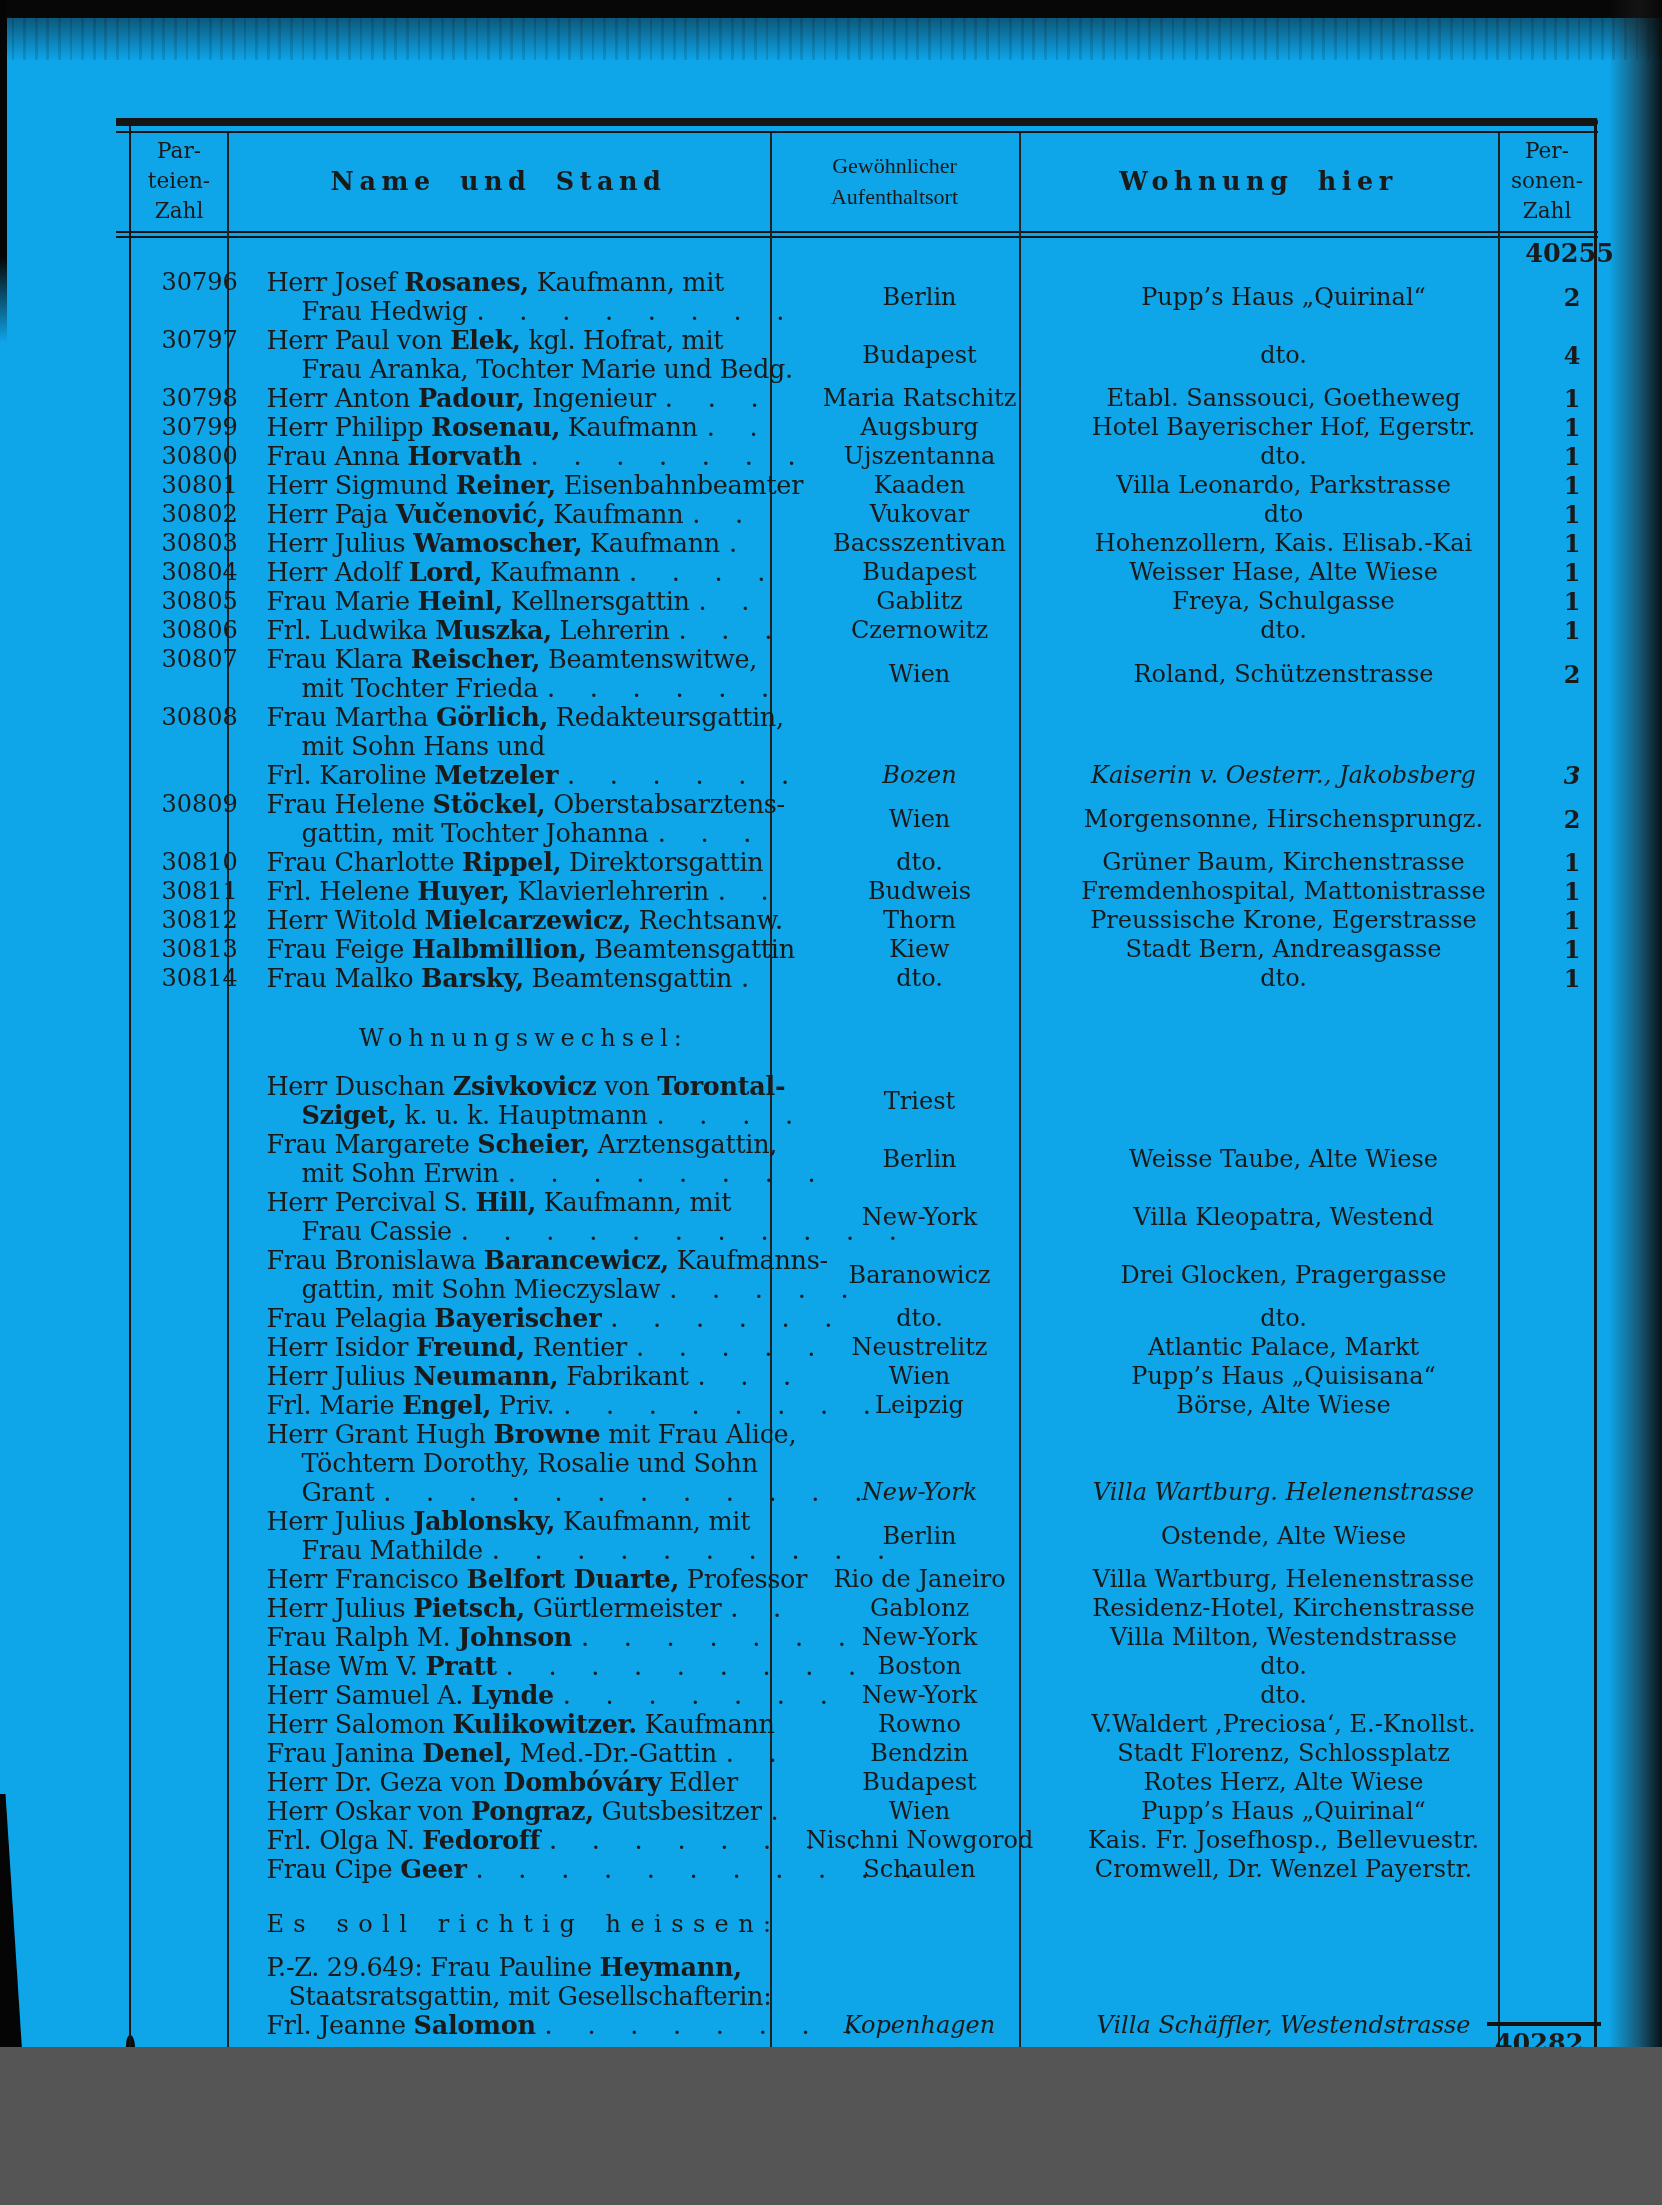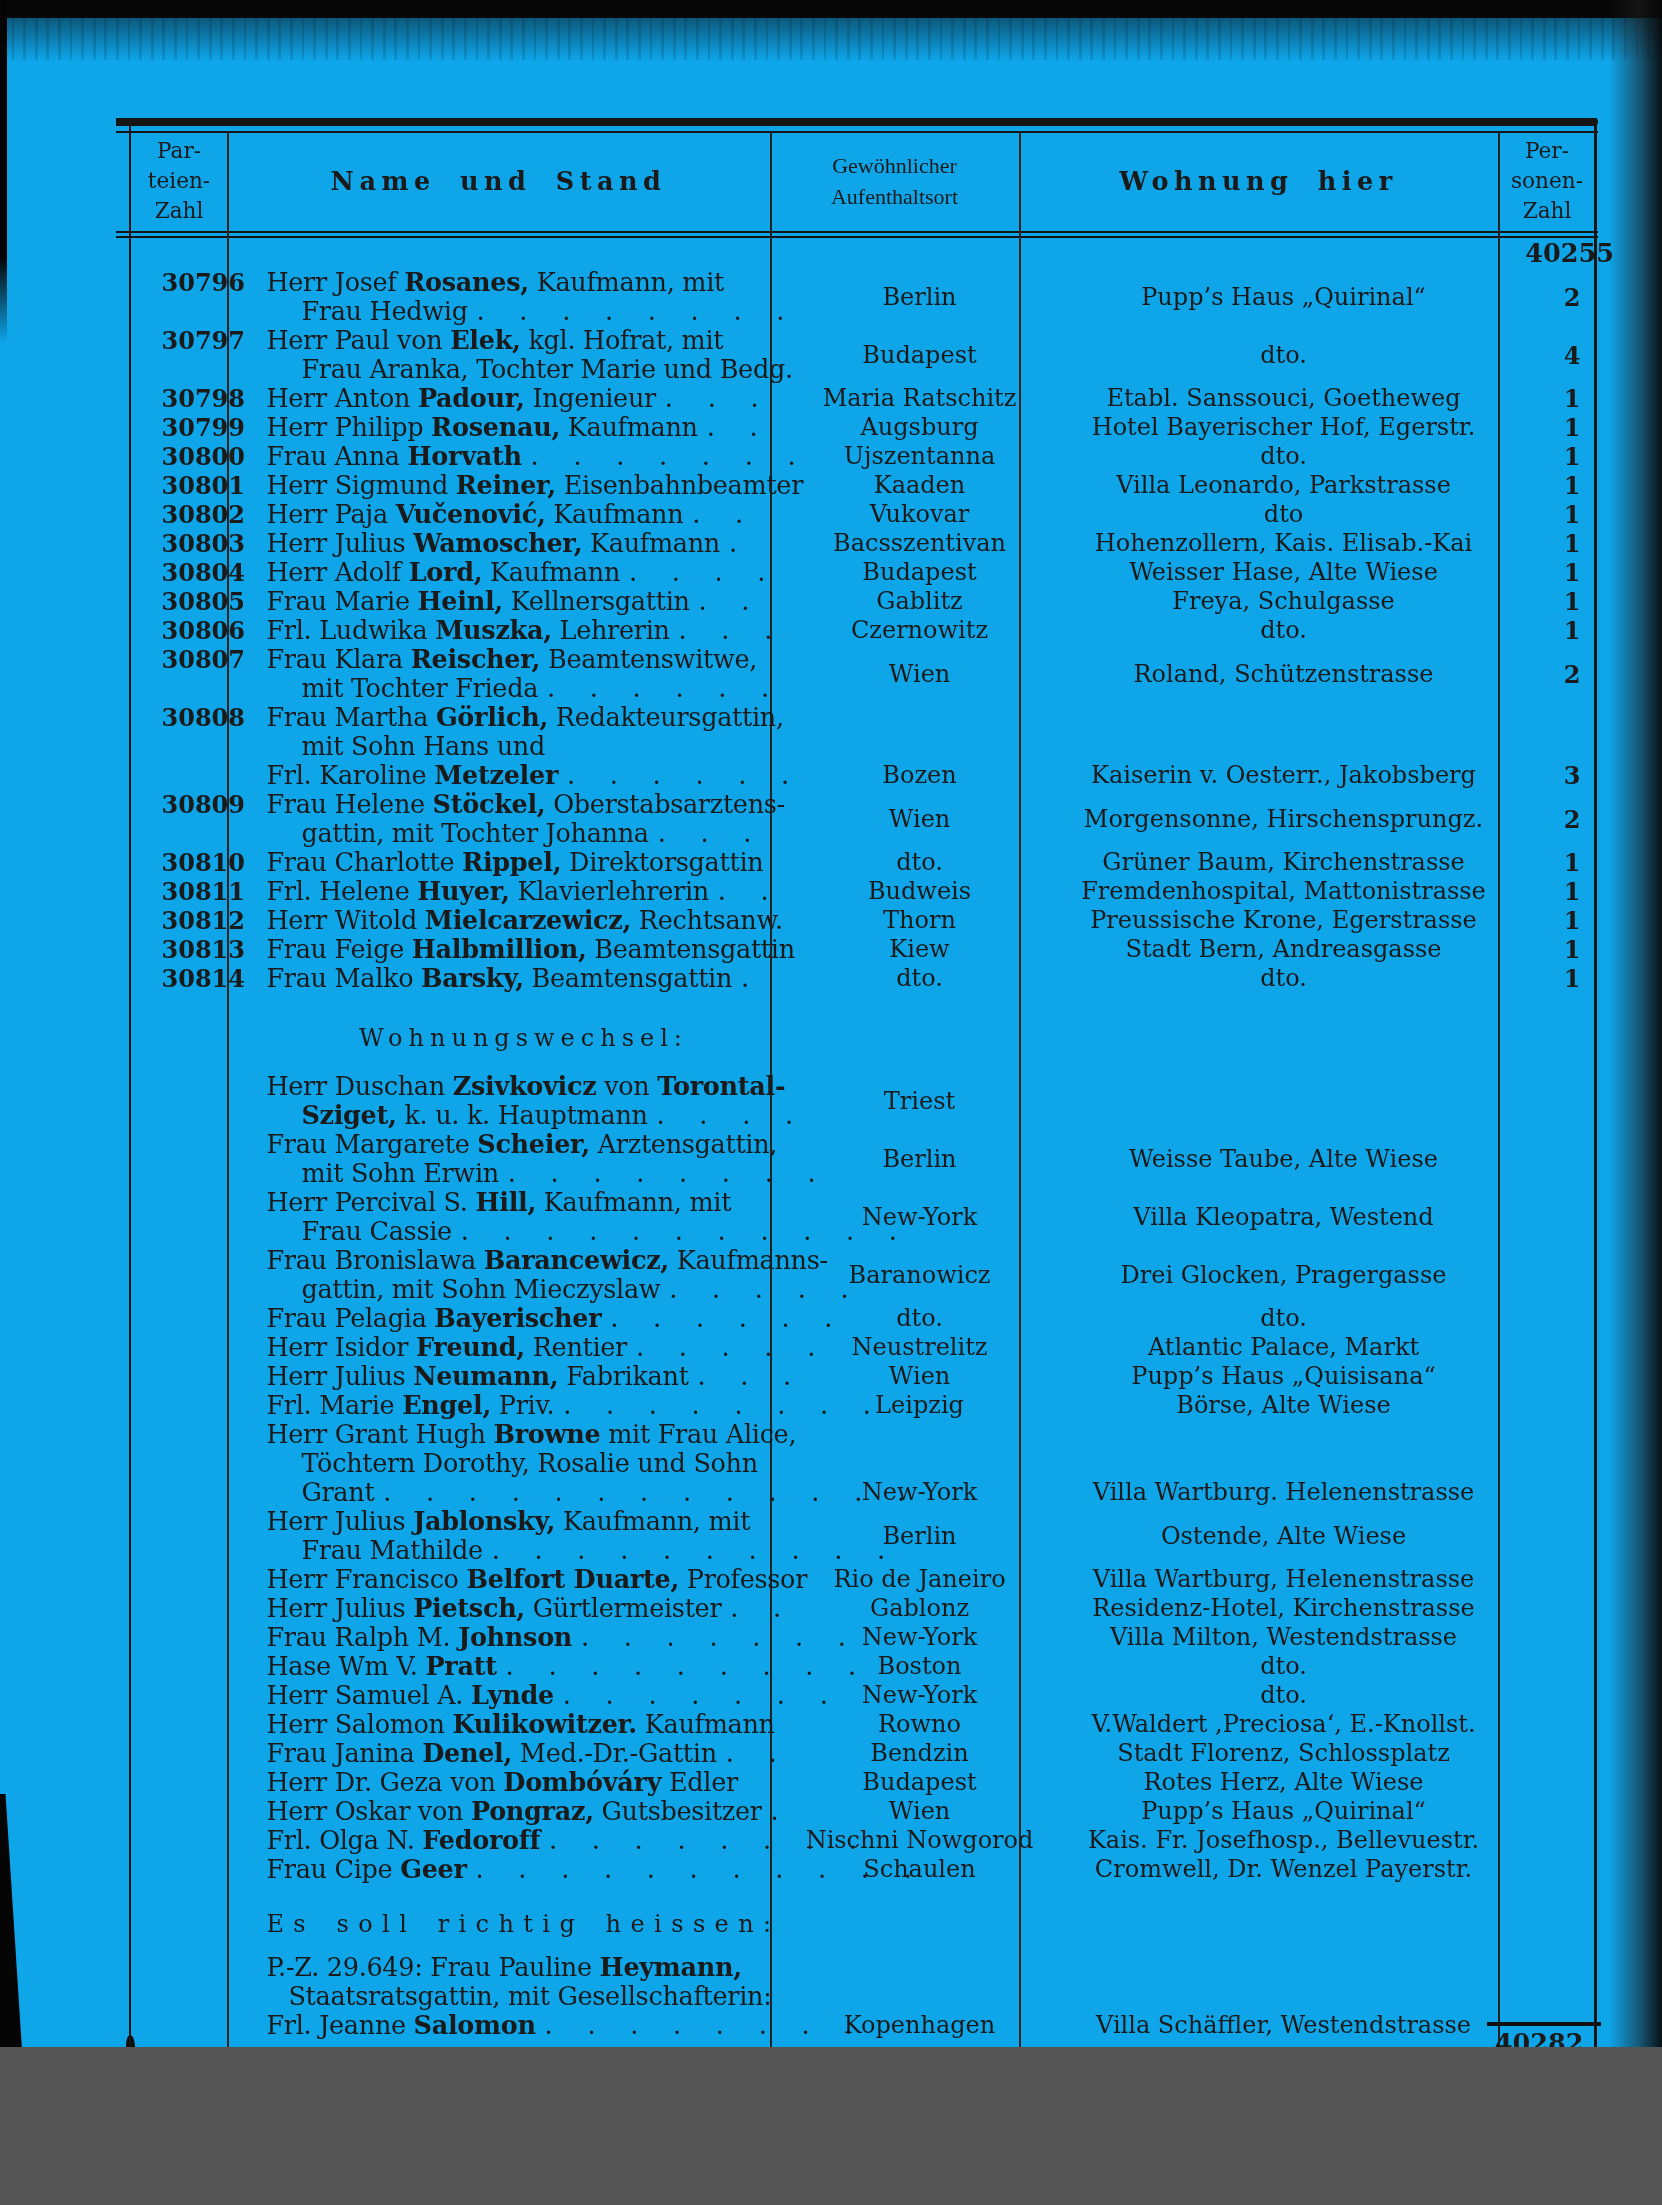--- a/index.html
+++ b/index.html
@@ -33,25 +33,25 @@
   .thead{position:absolute;left:131px;top:133px;width:1465px;height:95px;display:grid;
          grid-template-columns:96px 543px 249px 479px 98px;}
   .th{display:flex;flex-direction:column;align-items:center;justify-content:center;text-align:center;}
   .th-small{font-size:21.6px;line-height:30px;}
   .th-big{font-weight:bold;font-size:25.5px;letter-spacing:5.5px;word-spacing:10px;}
   .th-med{font-size:22px;line-height:31px;font-family:Liberation Serif, serif;}
   
   .tbody{position:absolute;left:131px;top:239px;width:1465px;line-height:29px;font-size:25.5px;margin-left:25px;}
   .row{display:grid;grid-template-columns:96px 543px 249px 479px 98px;}
   .cell{min-height:29px;}
-  .cn{padding-left:5.5px;font-weight:bold;font-size:24px;}
+  .cn{padding-left:5.5px;font-weight:normal;font-size:24px;}
   .cm{padding-left:14.4px;letter-spacing:-0.3px;}
   .cr,.cw,.cp{display:flex;align-items:center;justify-content:center;text-align:center;font-size:24px;}
   .cp{font-weight:bold;}
-  .row.vb .cr,.row.vb .cw,.row.vb .cp{align-items:flex-end;}
+  .row.vb .cr,.row.vb .cw,.row.vb .cp{align-items:flex-end;font-style:italic;}
   .row.carry{height:29px;}
   .row.carry .cp{justify-content:flex-start;padding-left:2.2px;font-size:25.5px;align-items:flex-start;}
   .ln{white-space:nowrap;}
   .ln.i1{padding-left:35px;} .ln.i2{padding-left:22px;}
   .bold{font-weight:bold;}
   .dots{letter-spacing:13.3px;margin-left:8.9px;font-weight:normal;}
   .heading{width:543px;margin-left:96px;text-align:center;}
   .heading.h1{font-size:24px;letter-spacing:6px;word-spacing:3.3px;margin:31px 0 19px 96px;}
   .heading.h2{font-size:24px;letter-spacing:9.4px;word-spacing:4.4px;margin:25.5px 0 14.4px 96px;}
   

